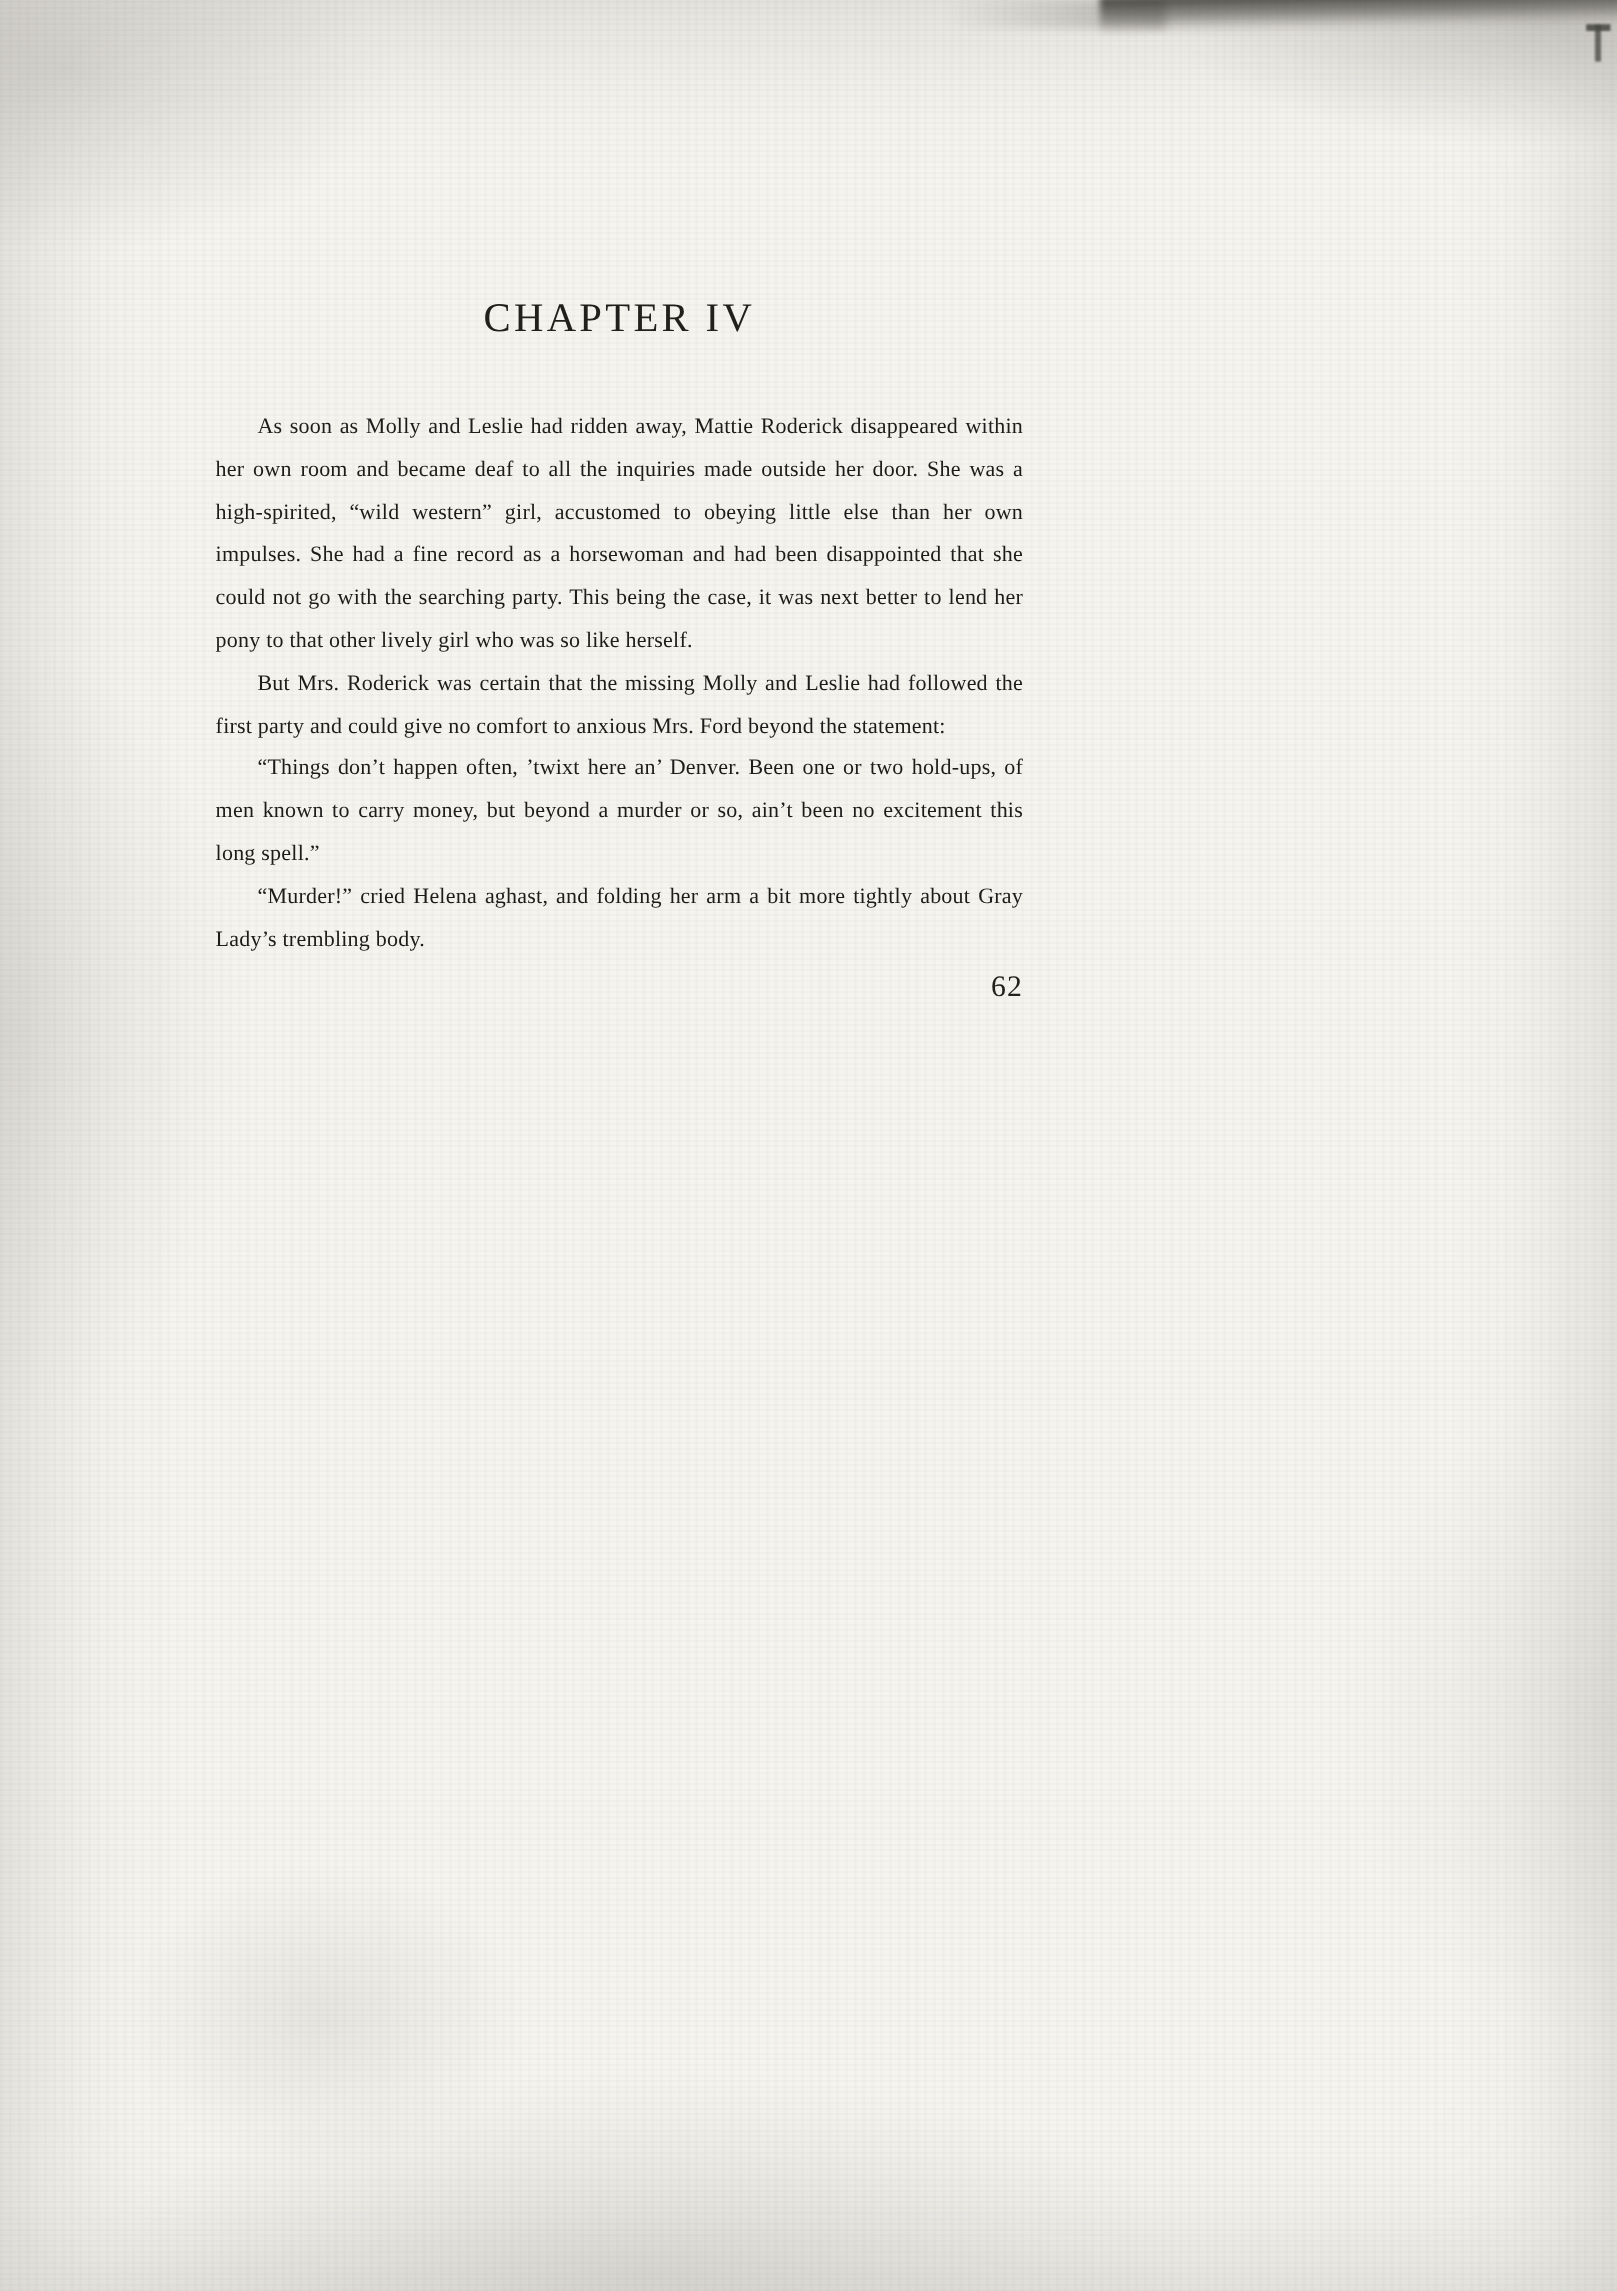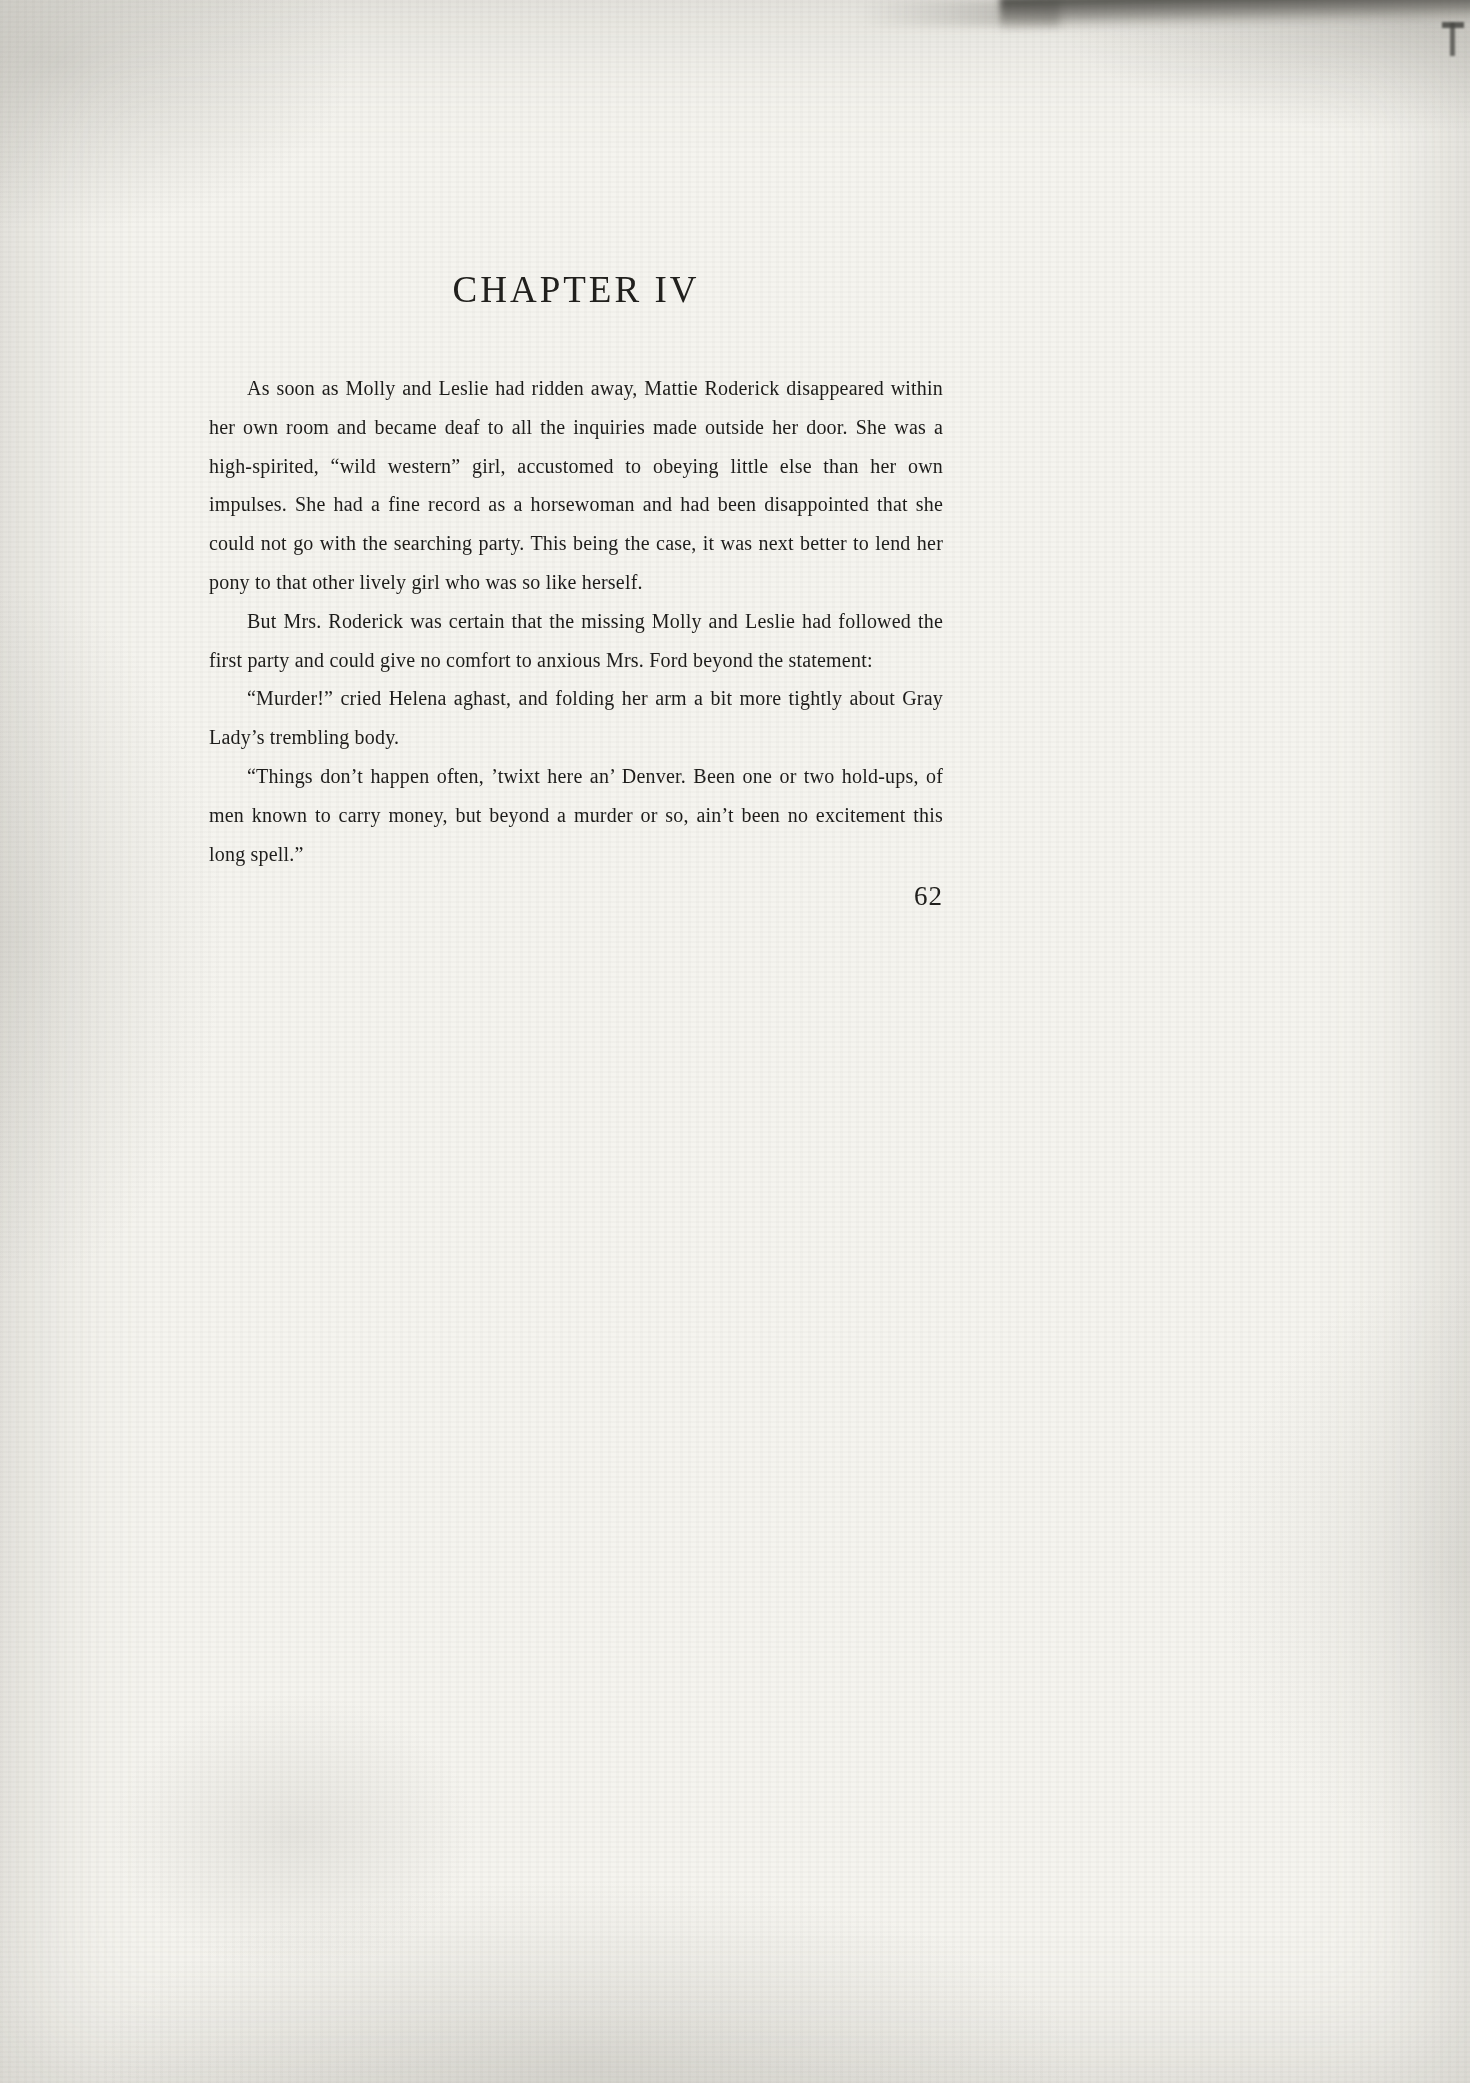--- a/index.html
+++ b/index.html
@@ -66,21 +66,20 @@
       linear-gradient(180deg, rgba(70,70,66,0.85) 0 6px, transparent 6px),
       linear-gradient(90deg, transparent 8px, rgba(70,70,66,0.75) 8px 13px, transparent 13px);
     filter: blur(1px);
   }
   .text-block {
     position: absolute;
     left: 196px;
     top: 268px;
     width: 734px;
     color: #1d1c1a;
-    margin-left: 13px;
   }
   .chapter-title {
     margin: 0;
     font-size: 37px;
     font-weight: normal;
     letter-spacing: 3px;
     text-align: center;
     color: #21201d;
   }
   .chapter-subtitle {
@@ -122,20 +121,20 @@
   <div class="corner-mark"></div>
 
   <main class="text-block">
     <h1 class="chapter-title">CHAPTER IV</h1>
 
 
     <p class="para first">As soon as Molly and Leslie had ridden away, Mattie Roderick disappeared within her own room and became deaf to all the inquiries made outside her door.  She was a high-spirited, “wild western” girl, accustomed to obeying little else than her own impulses.  She had a fine record as a horsewoman and had been disappointed that she could not go with the searching party.  This being the case, it was next better to lend her pony to that other lively girl who was so like herself.</p>
 
     <p class="para">But Mrs. Roderick was certain that the missing Molly and Leslie had followed the first party and could give no comfort to anxious Mrs. Ford beyond the statement:</p>
 
+    <p class="para">“Things don’t happen often, ’twixt here an’ Denver.  Been one or two hold-ups, of men known to carry money, but beyond a murder or so, ain’t been no excitement this long spell.”</p>
+
     <p class="para">“Murder!” cried Helena aghast, and folding her arm a bit more tightly about Gray Lady’s trembling body.</p>
-
-    <p class="para">“Things don’t happen often, ’twixt here an’ Denver.  Been one or two hold-ups, of men known to carry money, but beyond a murder or so, ain’t been no excitement this long spell.”</p>
 
 
     <div class="page-number">62</div>
   </main>
 </div>
 
 </body></html>

